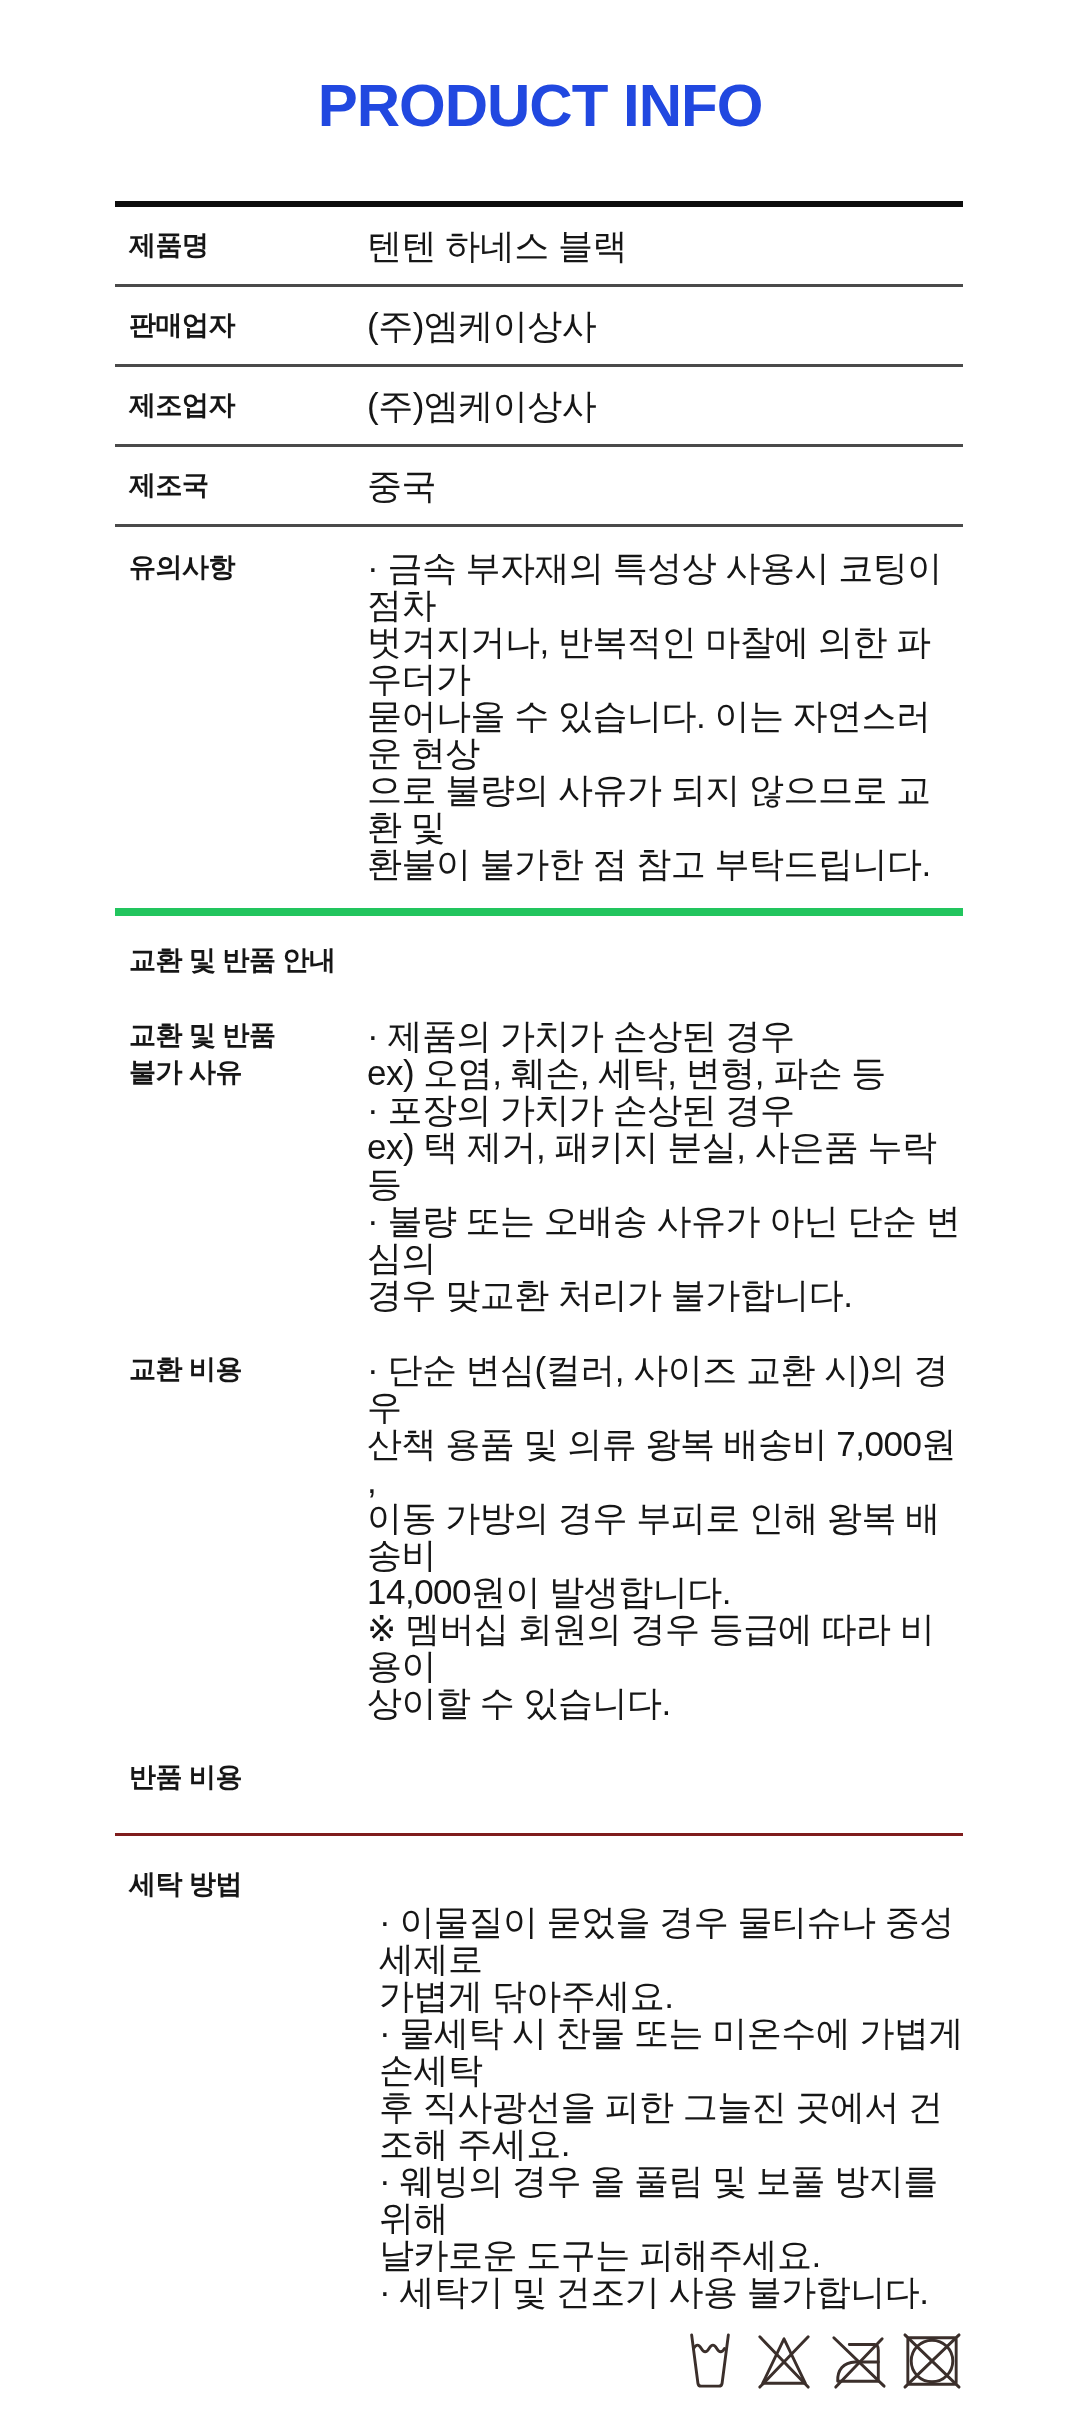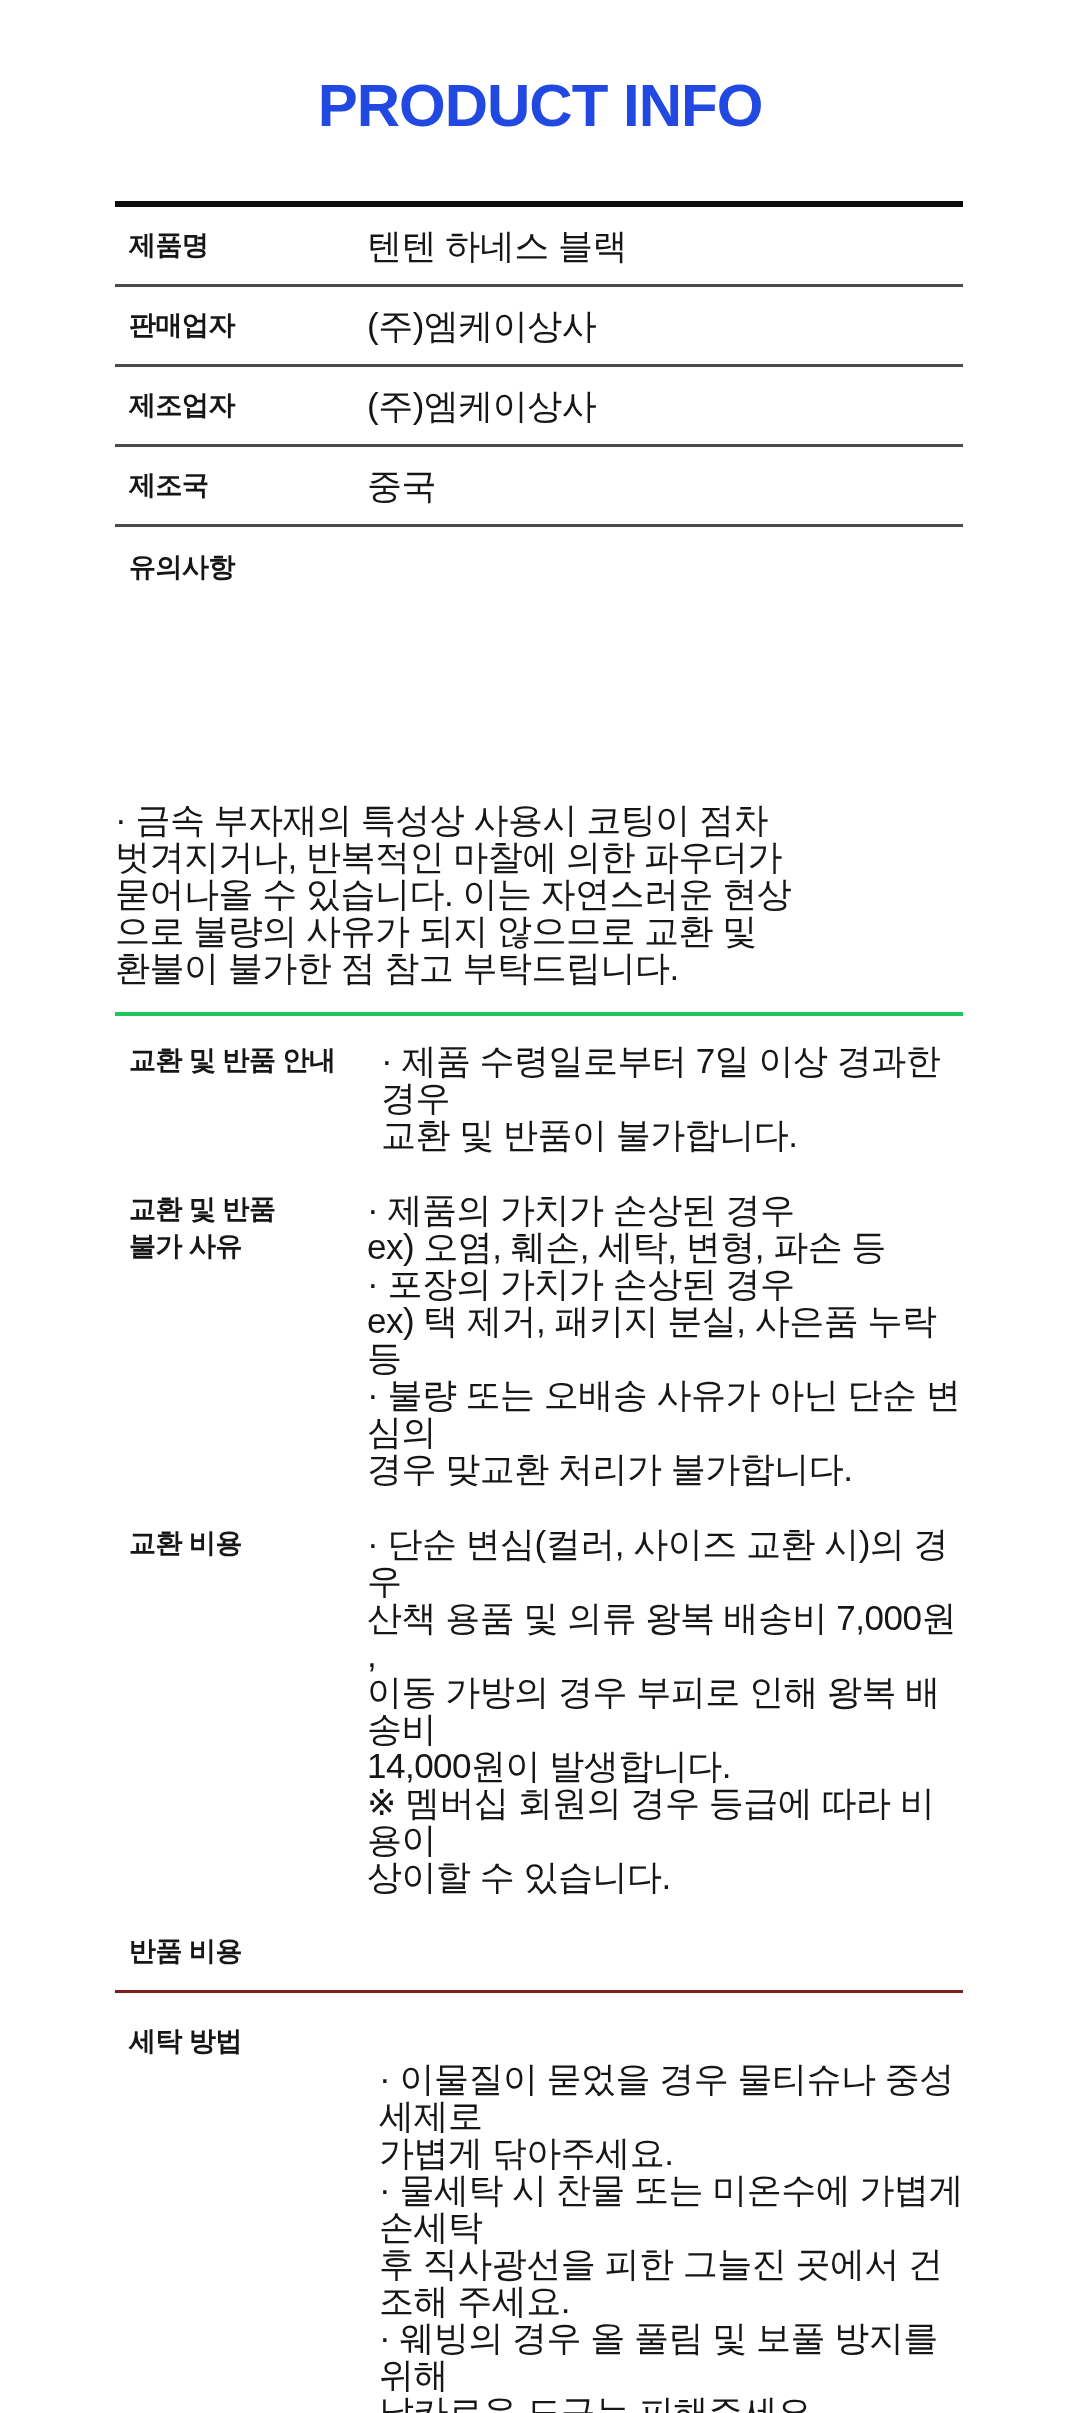--- a/index.html
+++ b/index.html
@@ -45,25 +45,25 @@
   }
   .row .value {
     flex: 1 1 auto;
     font-size: 35px;
     line-height: 37px;
     white-space: pre-line;
     letter-spacing: -0.5px;
   }
 
   .row-basic  { padding: 20px 0 20px 0; border-bottom: 3px solid #4a4a4a; }
-  .row-notice { padding: 22px 0 26px 0; border-bottom: 4px solid #22c55e; flex-direction: column; }
+  .row-notice { padding: 22px 0 26px 0; border-bottom: 8px solid #22c55e; }
   .row-plain  { padding: 0; }
   .row-first-plain { padding-top: 26px; gap: 14px; }
   .row-gap    { margin-top: 38px; }
-  .row-last-plain { padding-bottom: 20px; }
+  .row-last-plain { padding-bottom: 37px; }
   .row-wash   { border-top: 3px solid #7f1d1d; padding-top: 30px; gap: 12px; }
 
   .care-icons {
     display: flex;
     justify-content: flex-end;
     align-items: flex-end;
     gap: 12px;
     margin-top: 22px;
   }
   .care-icons svg { display: block; }
@@ -101,22 +101,20 @@
       <div class="label">유의사항</div>
       <div class="value">· 금속 부자재의 특성상 사용시 코팅이 점차
 벗겨지거나, 반복적인 마찰에 의한 파우더가
 묻어나올 수 있습니다. 이는 자연스러운 현상
 으로 불량의 사유가 되지 않으므로 교환 및
 환불이 불가한 점 참고 부탁드립니다.</div>
     </div>
 
     <div class="row row-plain row-first-plain">
       <div class="label">교환 및 반품 안내</div>
-      <div class="value">· 제품 수령일로부터 7일 이상 경과한 경우
-교환 및 반품이 불가합니다.</div>
     </div>
 
     <div class="row row-plain row-gap">
       <div class="label">교환 및 반품
 불가 사유</div>
       <div class="value">· 제품의 가치가 손상된 경우
 ex) 오염, 훼손, 세탁, 변형, 파손 등
 · 포장의 가치가 손상된 경우
 ex) 택 제거, 패키지 분실, 사은품 누락 등
 · 불량 또는 오배송 사유가 아닌 단순 변심의

